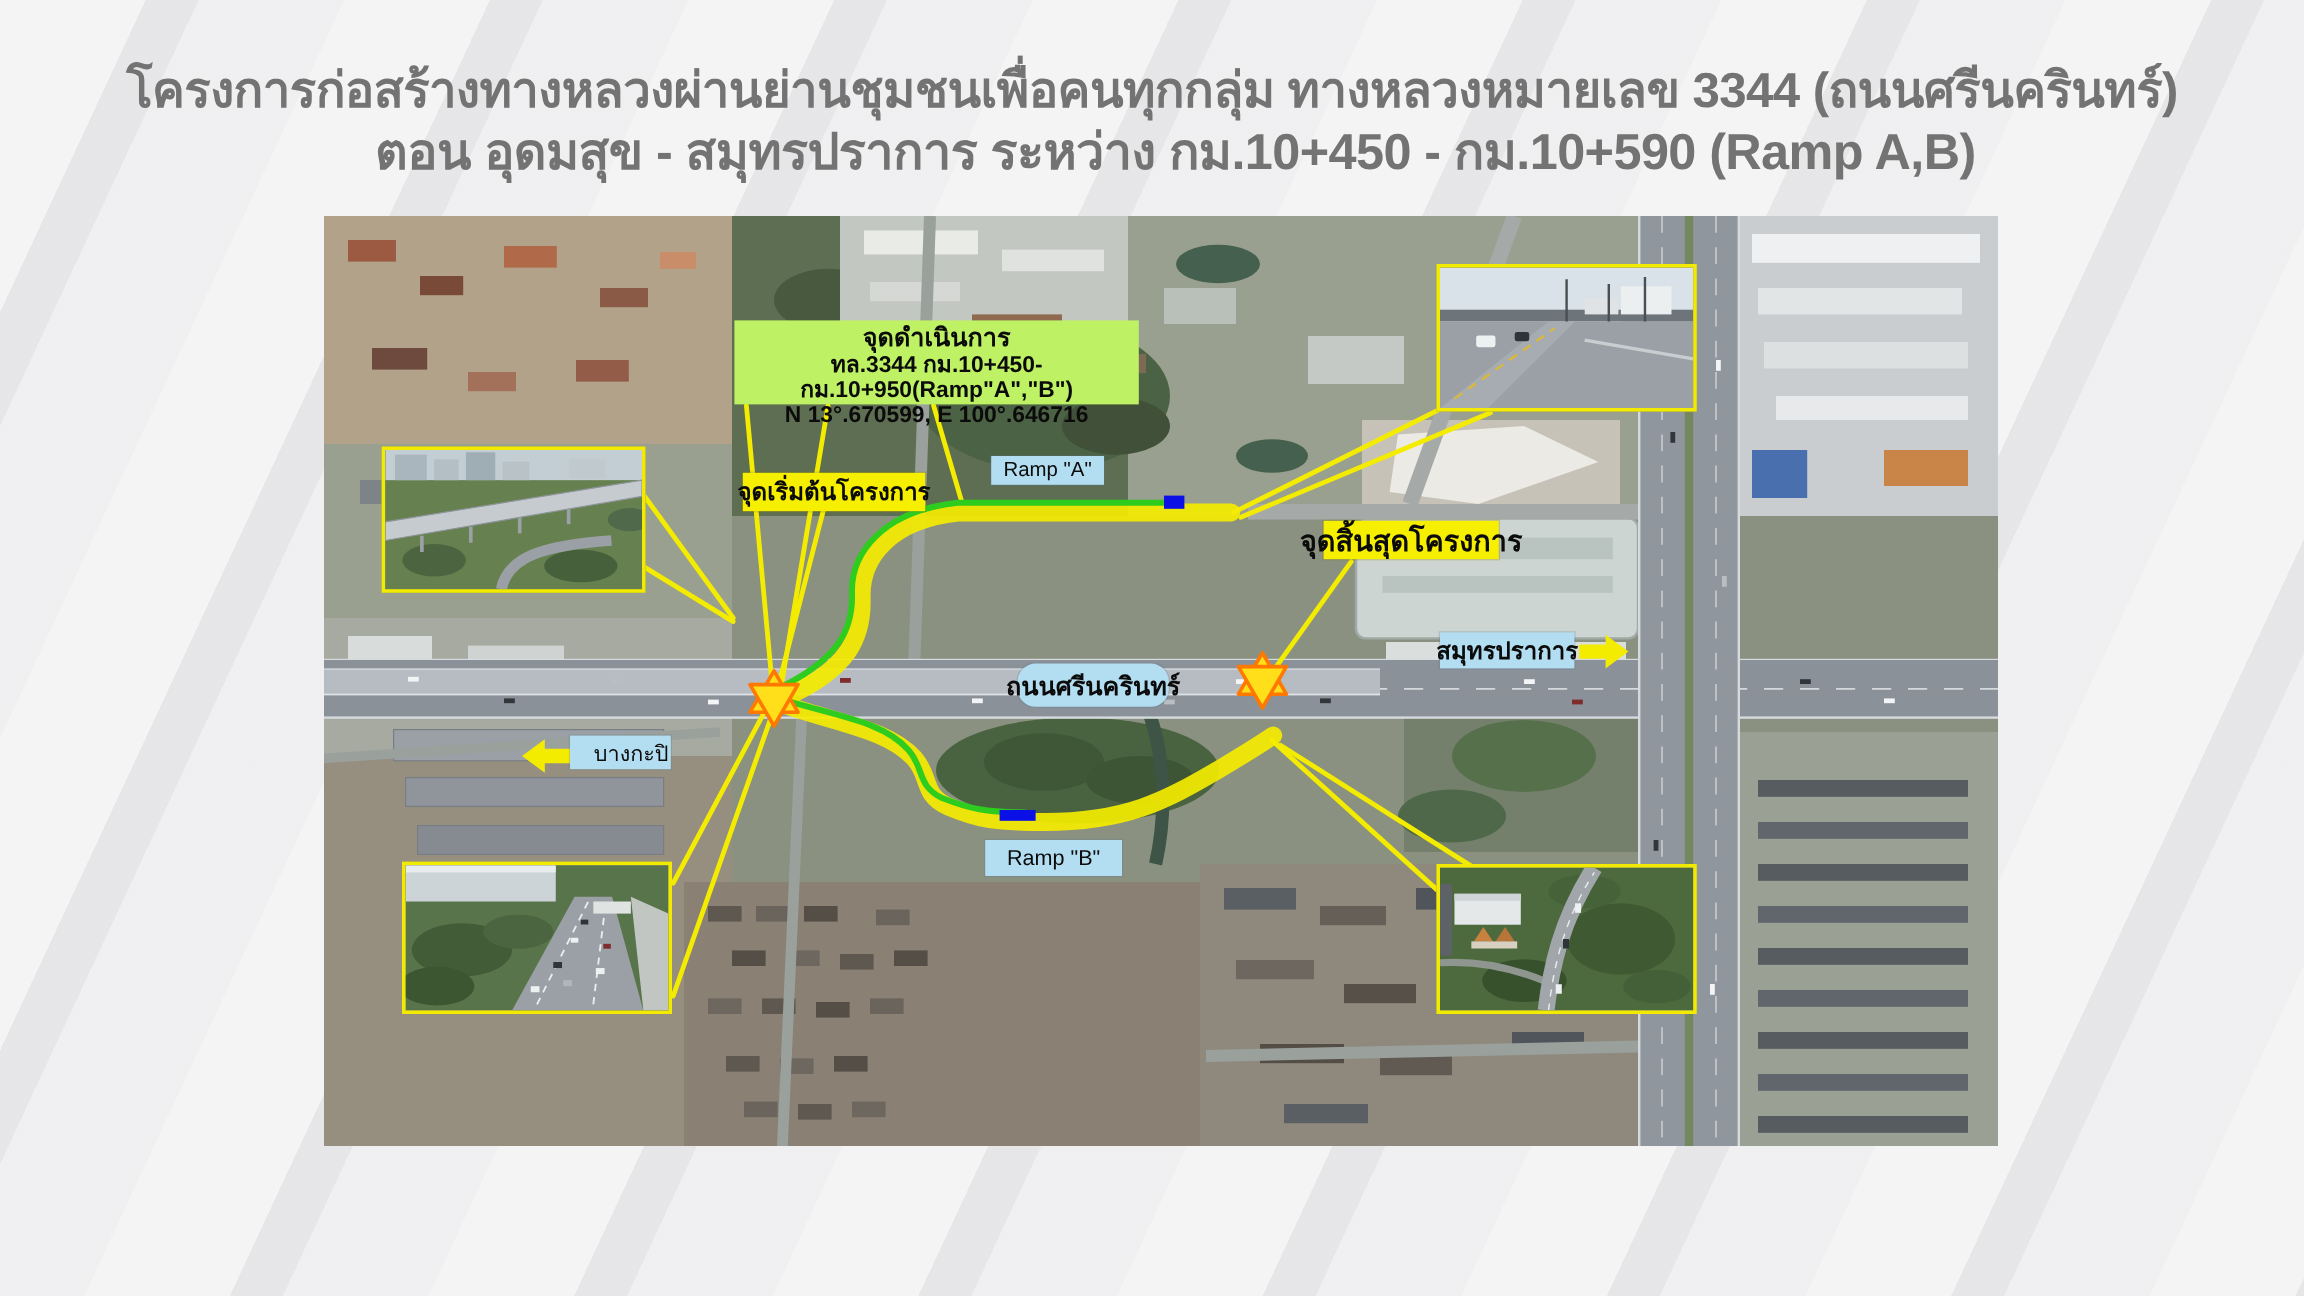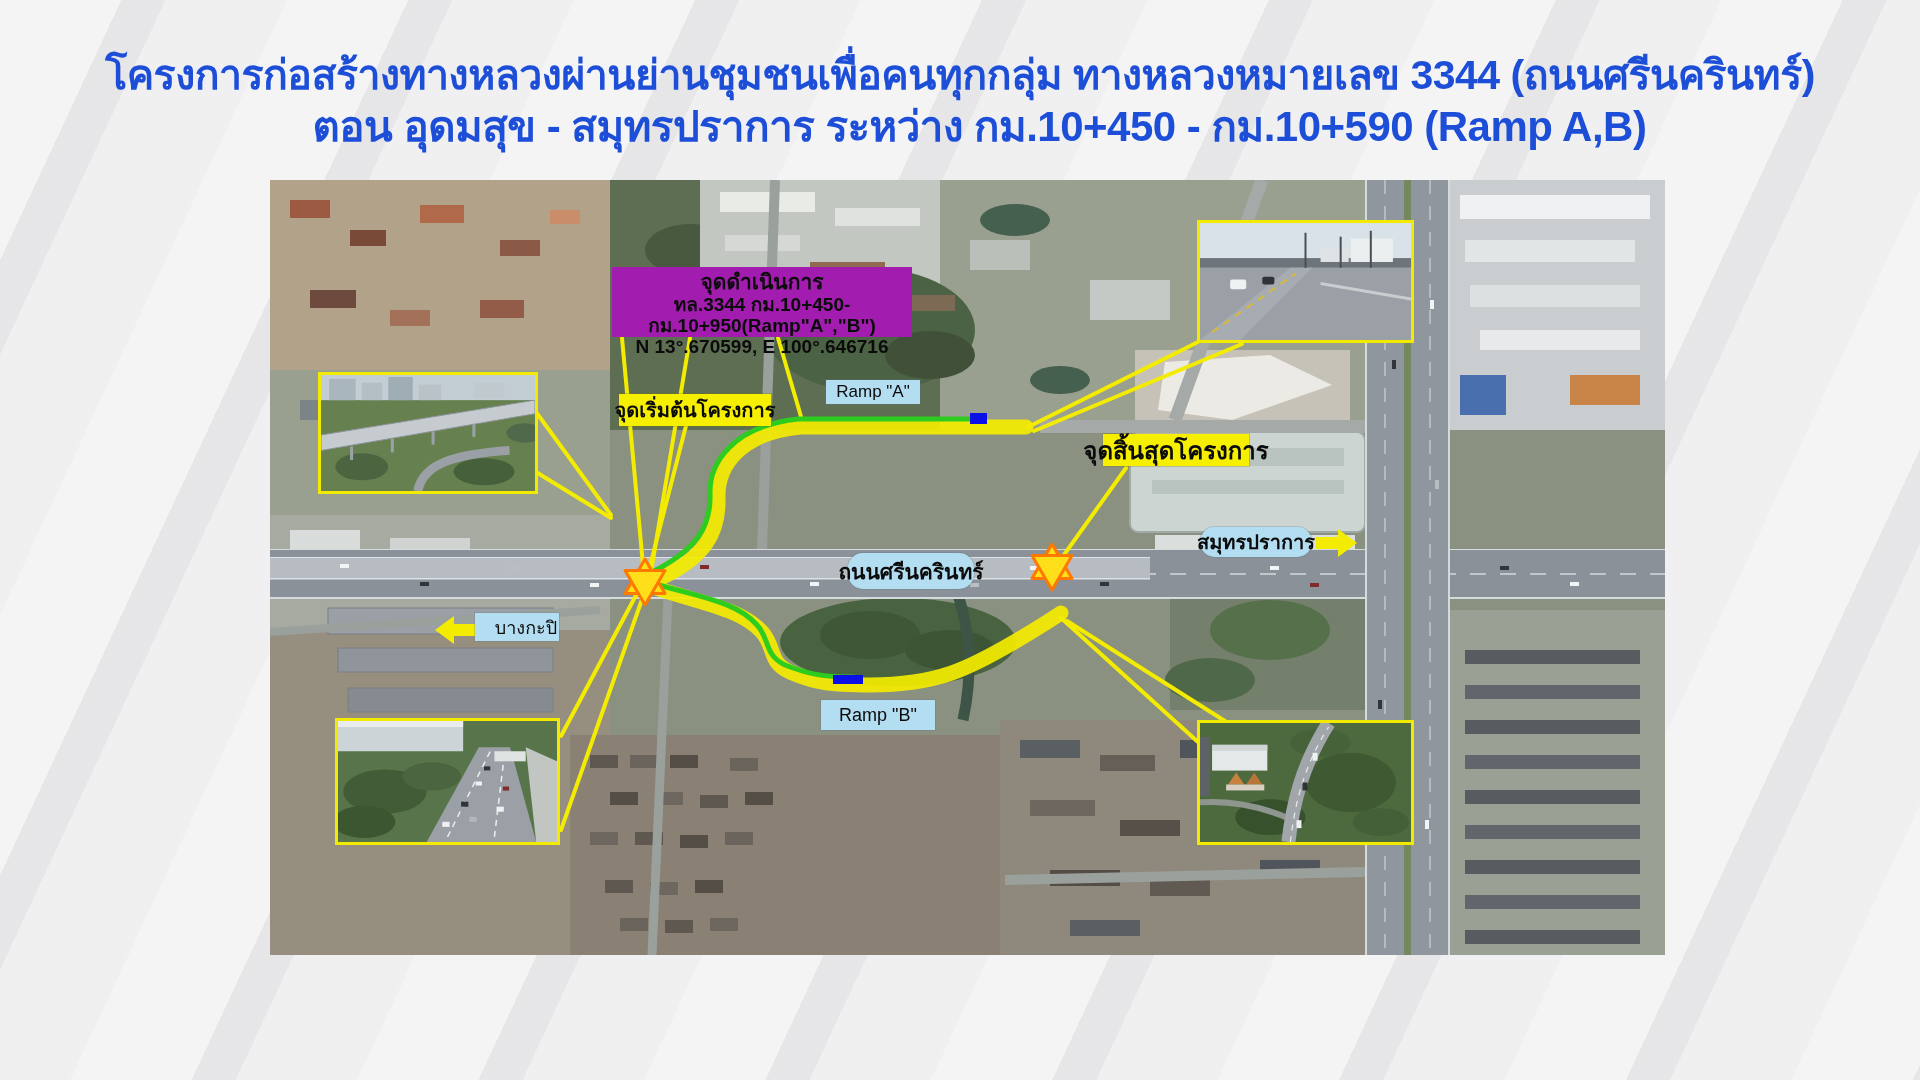--- a/index.html
+++ b/index.html
@@ -9,21 +9,21 @@
     background:
       repeating-linear-gradient(115deg,
         rgba(255,255,255,0.0) 0px, rgba(255,255,255,0.0) 110px,
         rgba(205,205,208,0.35) 110px, rgba(205,205,208,0.35) 150px,
         rgba(236,236,238,0.55) 150px, rgba(236,236,238,0.55) 260px),
       #f4f4f5;
     position:relative;
   }
   .title-block {
     position:absolute; left:0; top:50px; width:1920px;
-    text-align:center; color:#1d4ed8; font-weight:700;
+    text-align:center; color:#737373; font-weight:700;
   }
   .title-line1 { font-size:41px; line-height:1.25; letter-spacing:-0.5px; }
   .title-line2 { font-size:42px; line-height:1.25; letter-spacing:-0.5px;margin-left:39px; }
 
   .map {
     position:absolute; left:270px; top:180px; width:1395px; height:775px;
     background:#8a9180; overflow:hidden;
   }
   .map svg.basemap { position:absolute; left:0; top:0; }
 
@@ -37,34 +37,34 @@
   .inset-br { left:927px; top:540px; width:217px; height:125px; }
 
   .maplabel {
     position:absolute; white-space:nowrap; color:#0b0b0b; font-weight:700;
     display:flex; align-items:center; justify-content:center;
   }
   .lab-yellow { background:#f7ef00; box-shadow:0 0 0 1px rgba(120,110,0,0.25); }
   .lab-blue   { background:#b3ddf1; box-shadow:0 0 0 1px rgba(90,120,140,0.25); }
 
   .callout {
-    position:absolute; left:342px; top:87px; width:300px; height:70px;
-    background:#a21caf; color:#0b0b0b; font-weight:700; text-align:center;
+    position:absolute; left:342px; top:87px; width:337px; height:70px;
+    background:#bef264; color:#0b0b0b; font-weight:700; text-align:center;
     padding:3px 16px; line-height:1.12;
   }
   .callout .c1 { font-size:21px; }
   .callout .c2 { font-size:19px; }
   .callout .c3 { font-size:19px; }
 
   .lbl-start { left:349px; top:214px; width:152px; height:32px; font-size:20px; }
   .lbl-end   { left:833px; top:254px; width:146px; height:32px; font-size:24px; }
   .lbl-rampa { left:556px; top:200px; width:94px;  height:24px; font-size:17px; font-weight:400;}
   .lbl-rampb { left:551px; top:520px; width:114px; height:30px; font-size:18px; font-weight:400;}
   .lbl-road  { left:578px; top:373px; width:126px; height:36px; font-size:21px;border-radius:15px; }
-  .lbl-east  { left:930px; top:347px; width:112px; height:30px; font-size:20px;border-radius:15px; }
+  .lbl-east  { left:930px; top:347px; width:112px; height:30px; font-size:20px; }
   .lbl-west  { left:205px; top:433px; width:84px;  height:28px; font-size:18px; font-weight:400;padding-left:18px;}
 
   .footer { position:absolute; left:0; top:960px; width:1920px; height:120px; }
 </style>
 </head>
 <body>
 
 <div class="title-block">
   <div class="title-line1">โครงการก่อสร้างทางหลวงผ่านย่านชุมชนเพื่อคนทุกกลุ่ม ทางหลวงหมายเลข 3344 (ถนนศรีนครินทร์)</div>
   <div class="title-line2">ตอน อุดมสุข - สมุทรปราการ ระหว่าง กม.10+450 - กม.10+590 (Ramp A,B)</div>

